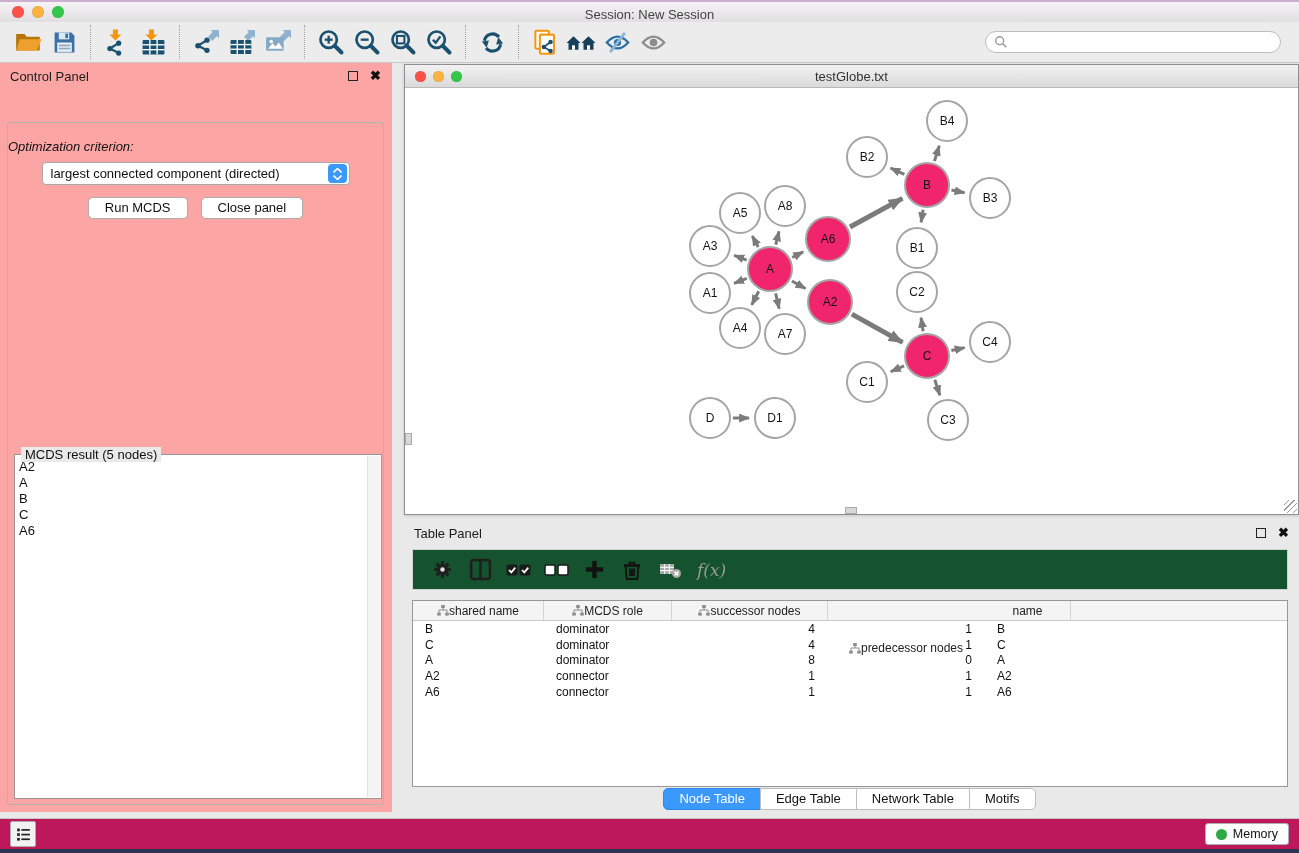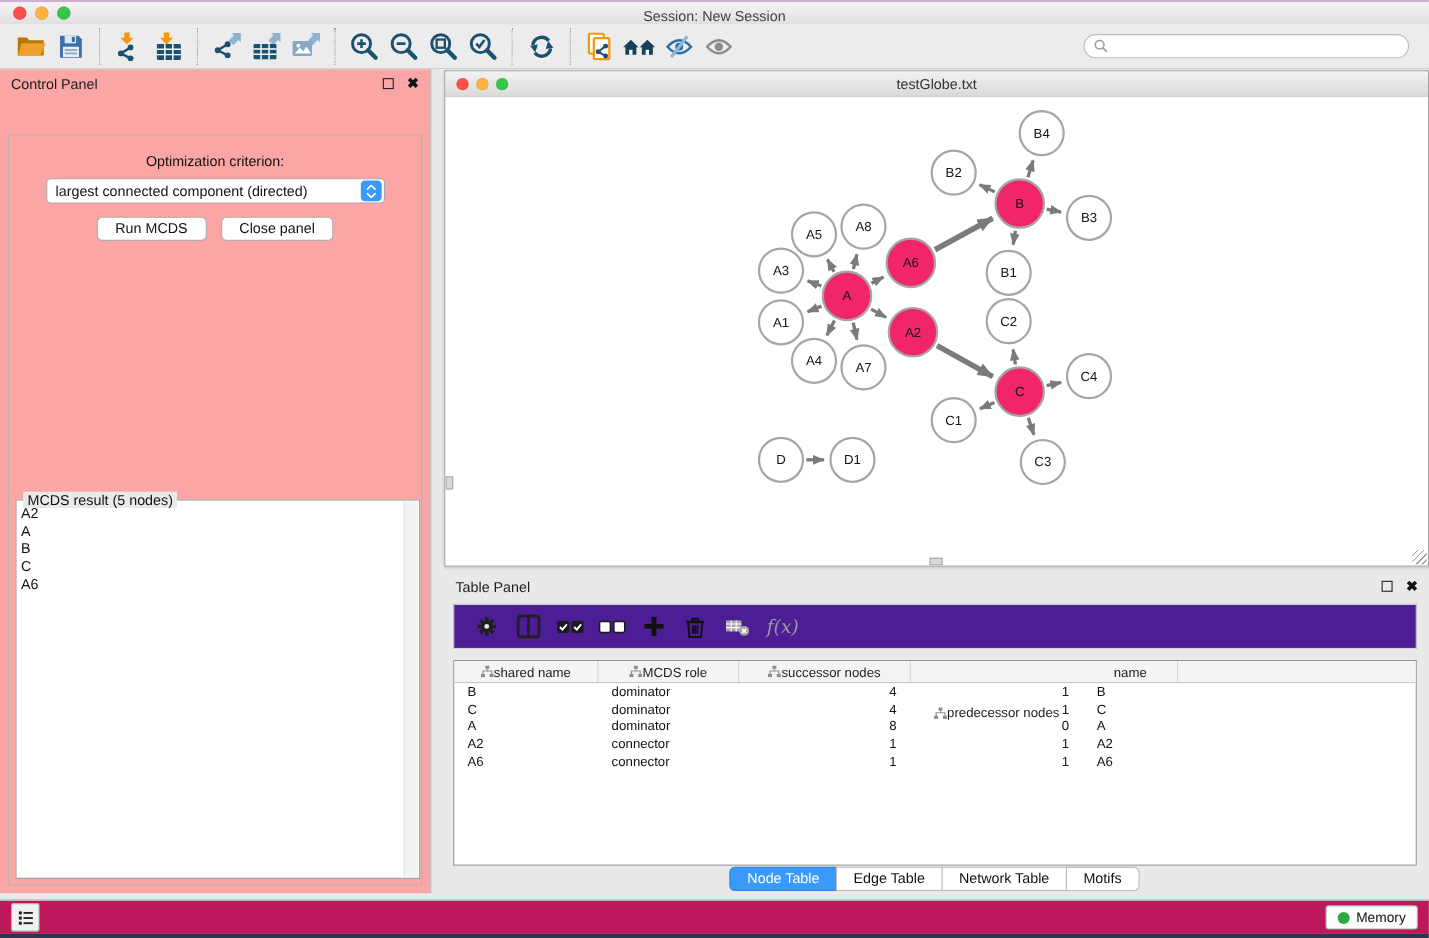--- a/index.html
+++ b/index.html
@@ -39,21 +39,21 @@
   .panel-title { font-size:13px; color:#1c1c1c; }
   .panel-head .spacer { flex:1; }
   .float-ico { width:10px; height:10px; border:1.6px solid #222; margin-right:12px; }
   .close-ico { font-size:13px; font-weight:bold; color:#111; line-height:10px; }
   .cp-tabs { position:absolute; left:0; top:31px; width:100%; display:flex; justify-content:center; }
   .tab { height:23px; line-height:21px; padding:0 14px; background:#fff; border:1px solid #ABABAB;
     font-size:13px; color:#111; border-radius:4px; margin:0 1px; }
   .tab.active { background:#3B99FC; border-color:#2F87E8; color:#fff; }
   .cp-box { position:absolute; left:7px; right:7px; top:59px; height:683px;
     border:1px solid #B3B3B3; border-radius:3px; }
-  .opt-label { text-align:center; margin-top:16px; font-size:13px; color:#111; }
+  .opt-label { margin-top:16px; font-size:13px; color:#111;font-style:italic; }
   .dd-row { display:flex; justify-content:center; margin-top:8px; }
   .dropdown { width:308px; height:23px; background:#fff; border:1px solid #A9A9A9; border-radius:4px;
     display:flex; align-items:center; position:relative; }
   .dropdown .dd-text { font-size:13px; color:#111; padding-left:8px; flex:1; }
   .dd-step { width:19px; height:19px; background:#3B99FC; border-radius:4px; margin-right:2px;
     display:flex; flex-direction:column; align-items:center; justify-content:center; gap:2px; }
   .btn-row { display:flex; justify-content:center; gap:13px; margin-top:12px; }
   .pbtn { height:22px; line-height:20px; padding:0 16px; font-size:13px; color:#111;
     background:#fff; border:1px solid #ADADAD; border-radius:5px; }
 
@@ -79,21 +79,21 @@
   .gnode { position:absolute; border-radius:50%; background:#fff; border:2px solid #A5A5A5;
     display:flex; align-items:center; justify-content:center; font-size:12px; color:#141414; z-index:2; }
   .gnode.pink { background:#F1256B; }
   .h-left { position:absolute; left:0; top:345px; width:7px; height:12px; background:#D8D8D8; border:1px solid #ABABAB; z-index:3; }
   .h-bottom { position:absolute; left:440px; bottom:0; width:12px; height:7px; background:#D8D8D8; border:1px solid #ABABAB; z-index:3; }
   .grip { position:absolute; right:1px; bottom:1px; width:13px; height:13px; z-index:3;
     background:repeating-linear-gradient(135deg, transparent 0 3px, #9A9A9A 3px 4px); }
 
   
   .table-panel { position:absolute; left:400px; top:457px; width:899px; height:292px; }
-  .tp-toolbar { position:absolute; left:12px; top:29px; width:876px; height:41px; background:#4c1d95;
+  .tp-toolbar { position:absolute; left:12px; top:29px; width:876px; height:41px; background:#14532d;
     border:1px solid #D2D2D2; display:flex; align-items:center; padding-left:12px; }
   .tp-btn { width:34px; height:32px; display:flex; align-items:center; justify-content:center; margin-right:4px; }
   .fx-label { font-family:"DejaVu Serif", serif; font-style:italic; font-size:17px; color:#9A9A9A; margin-left:6px; }
   .tp-table { position:absolute; left:12px; top:80px; width:876px; height:187px; background:#fff;
     border:1px solid #979797; overflow:hidden; }
   .thead { display:flex; height:20px; background:#F4F4F4; border-bottom:1px solid #C8C8C8; }
   .th { display:flex; align-items:center; justify-content:center; gap:0; font-size:12px; color:#222;
     border-right:1px solid #D4D4D4; }
   .th.fill { flex:1; border-right:none; }
   .tr { display:flex; height:15.7px; align-items:center; }

